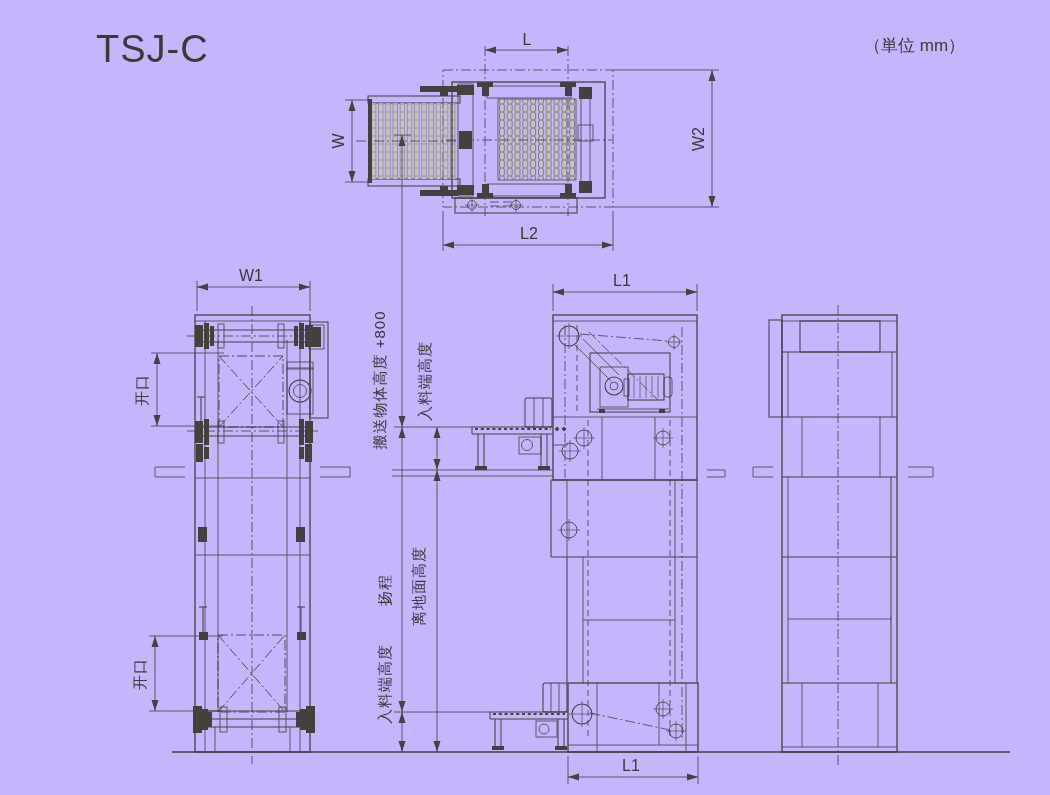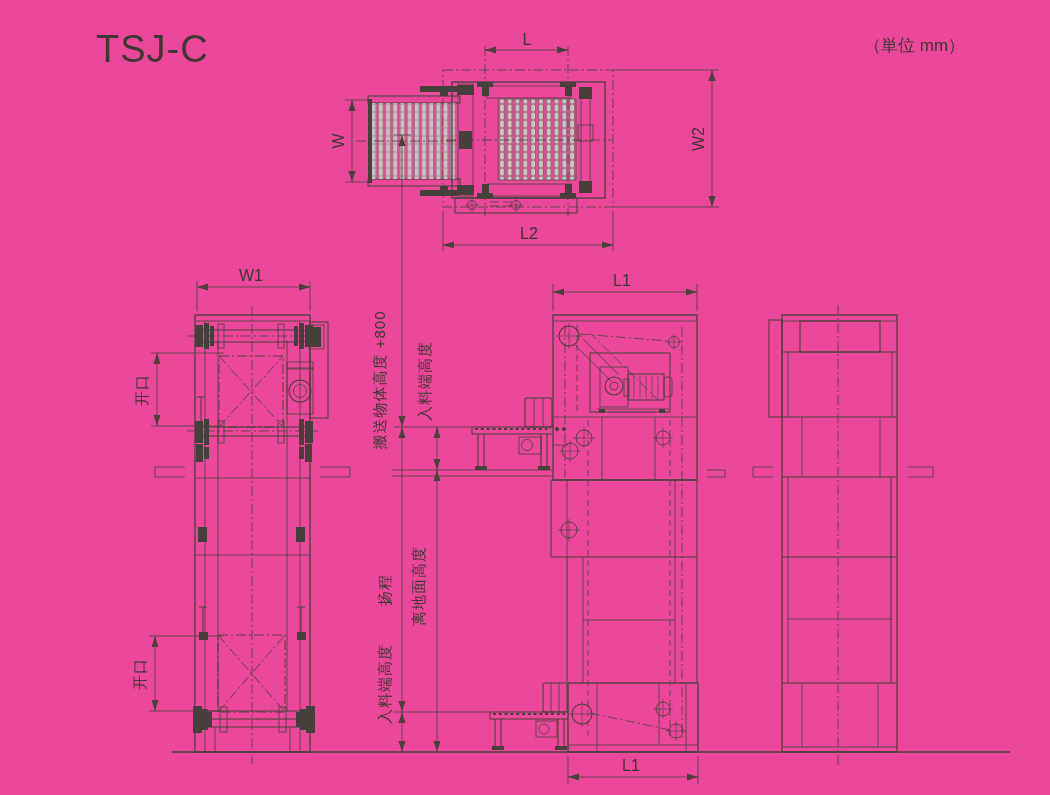--- a/index.html
+++ b/index.html
@@ -1,16 +1,16 @@
 <!DOCTYPE html>
 <html><head>
 <meta charset="utf-8">
 <style>
   html,body{margin:0;padding:0;background:#ffffff;}
-  .canvas{position:relative;width:1050px;height:795px;background:#ec4899;overflow:hidden;
+  .canvas{position:relative;width:1050px;height:795px;background:#c4b5fd;overflow:hidden;
           font-family:"Liberation Sans","DejaVu Sans",sans-serif;}
   svg{display:block;}
   .ln{fill:none;stroke:#4a413c;}
   .w06{stroke-width:.6;} .w08{stroke-width:.8;} .w09{stroke-width:.9;}
   .w10{stroke-width:1.05;} .w12{stroke-width:1.3;} .w20{stroke-width:2;}
   .chain{stroke-dasharray:10 3 2 3;}
   .dash{stroke-dasharray:6 4;}
   .nub{stroke-dasharray:3 2.8;}
   .fil{fill:#46403c;stroke:none;}
   .dim{fill:none;stroke:#4a413c;stroke-width:.8;}

